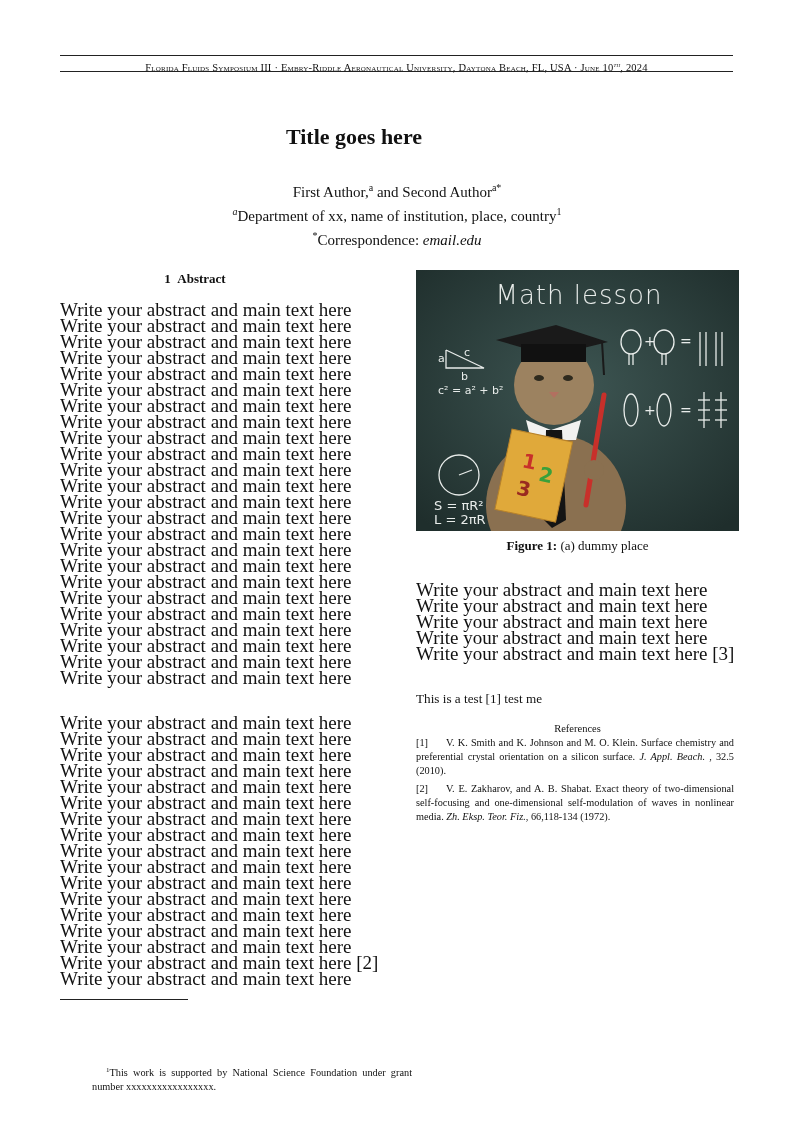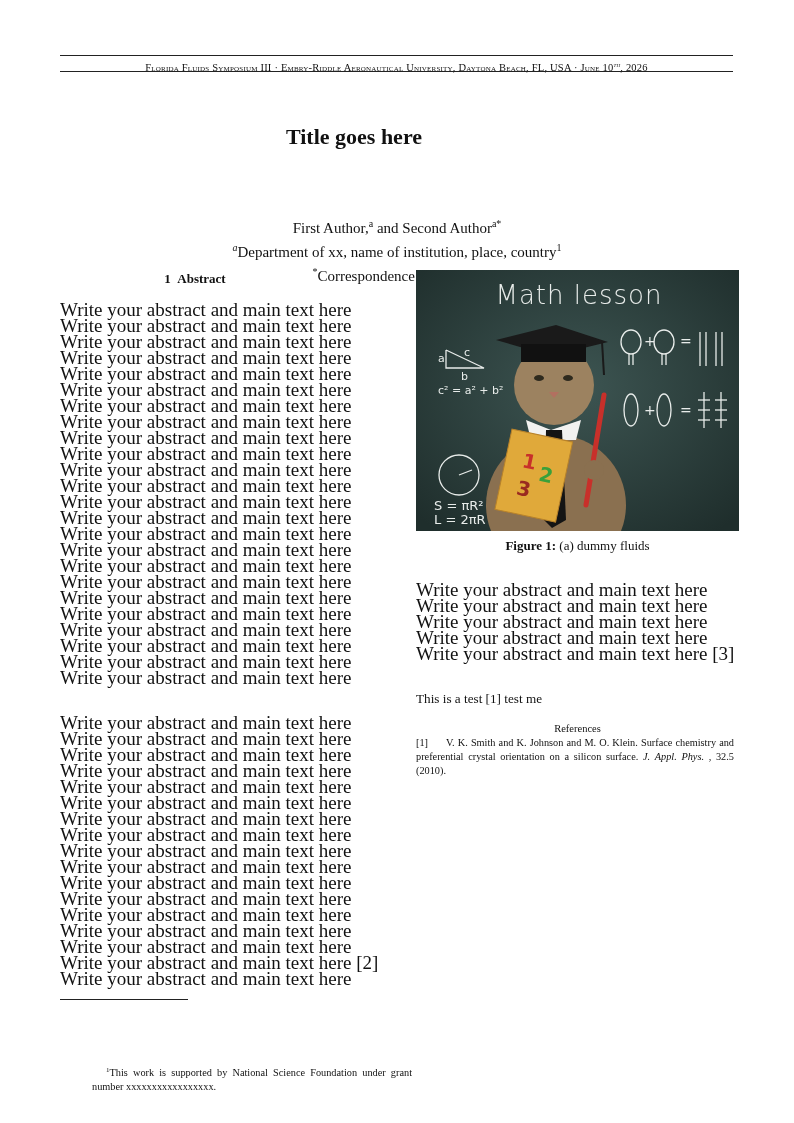--- a/index.html
+++ b/index.html
@@ -4,21 +4,21 @@
 <style>
   html, body { margin: 0; padding: 0; background: #ffffff; }
   body { width: 794px; height: 1123px; position: relative; overflow: hidden;
          font-family: "Liberation Serif", "DejaVu Serif", serif; color: #111; }
   .header-rule-top { position: absolute; left: 60px; top: 55px; width: 673px; height: 1px; background: #222; }
   .header-rule-bot { position: absolute; left: 60px; top: 71px; width: 673px; height: 1px; background: #222; }
   .running-head { position: absolute; left: 60px; top: 57px; width: 673px; text-align: center;
                   font-size: 10.5px; letter-spacing: 0.2px; font-variant: small-caps; line-height: 14px; white-space: nowrap; }
   .running-head sup { font-size: 7px; font-style: italic; }
   .title { position: absolute; left: 0; top: 124px; width: 708px; text-align: center; font-weight: bold; font-size: 22px; }
-  .authors { position: absolute; left: 0; top: 178px; width: 794px; text-align: center; font-size: 15px; line-height: 19px; margin-top: 36px; }
+  .authors { position: absolute; left: 0; top: 178px; width: 794px; text-align: center; font-size: 15px; line-height: 19px; }
   .authors sup { font-size: 10px; }
   .authors .ital { font-style: italic; }
   .sec-wrap { position: absolute; left: 60px; top: 271px; width: 270px; text-align: center; font-weight: bold; font-size: 13px; }
   .body-lines { position: absolute; font-size: 19px; line-height: 16px; white-space: nowrap; }
   .fn-rule { position: absolute; left: 60px; top: 999px; width: 128px; height: 1px; background: #222; }
   .footnote { position: absolute; left: 60px; top: 1063px; width: 320px; font-size: 10.3px; line-height: 14px; text-align: justify; margin-left: 32px; }
   .footnote .fn-first { text-indent: 14px; }
   .footnote sup { font-size: 7px; }
   .figure { position: absolute; left: 416px; top: 270px; width: 387px; height: 261px; }
   .fig-caption { position: absolute; left: 416px; top: 538px; width: 323px; text-align: center; font-size: 13px; }
@@ -28,21 +28,21 @@
   .refs { position: absolute; left: 416px; top: 736px; width: 318px; font-size: 10.3px; line-height: 14px; }
   .ref { text-align: justify; margin-bottom: 4px; }
   .ref .num { display: inline-block; width: 30px; }
   .ref i { font-style: italic; }
 </style>
 </head>
 <body>
 
 <div class="header-rule-top"></div>
 <div class="running-head">
-  <span>Florida Fluids Symposium III</span><span> · </span><span>Embry-Riddle Aeronautical University, Daytona Beach, FL, USA</span><span> · </span><span><span>June 10</span><sup>th</sup><span>, 2026</span></span>
+  <span>Florida Fluids Symposium III</span><span> · </span><span>Embry-Riddle Aeronautical University, Daytona Beach, FL, USA</span><span> · </span><span><span>June 10</span><sup>th</sup><span>, 2024</span></span>
 </div>
 <div class="header-rule-bot"></div>
 
 <div class="title">Title goes here</div>
 
 <div class="authors">
   <div>
     <span>First Author,</span><sup>a</sup><span> and Second Author</span><sup>a*</sup>
   </div>
   <div>
@@ -177,27 +177,28 @@
       <rect x="88" y="165" width="62" height="82" fill="#e0a93a" stroke="#b8822a"></rect>
       <text x="105" y="200" font-family="DejaVu Sans, sans-serif" font-size="20" font-weight="bold" fill="#c8302a">1</text>
       <text x="124" y="210" font-family="DejaVu Sans, sans-serif" font-size="20" font-weight="bold" fill="#3aa03a">2</text>
       <text x="105" y="228" font-family="DejaVu Sans, sans-serif" font-size="20" font-weight="bold" fill="#9a2a20">3</text>
     </g>
 
     <line x1="188" y1="125" x2="170" y2="235" stroke="#c8302a" stroke-width="5" stroke-linecap="round"></line>
     <ellipse cx="178" cy="200" rx="10" ry="10" fill="#8a7050"></ellipse>
   </svg>
 </div>
-<div class="fig-caption"><b>Figure 1:</b><span> (a) dummy fluids</span></div>
+<div class="fig-caption"><b>Figure 1:</b><span> (a) dummy place</span></div>
 
 <div class="body-lines" id="right-block1" style="left:416px; top:582px;">
     <div>Write your abstract and main text here</div>
     <div>Write your abstract and main text here</div>
     <div>Write your abstract and main text here</div>
     <div>Write your abstract and main text here</div>
     <div>Write your abstract and main text here [3]</div>
   </div>
 <div class="test-line">This is a test [1] test me</div>
 
 <div class="refs-title">References</div>
 <div class="refs" id="refs">
-    <div class="ref"><span class="num">[1]</span><span>V. K. Smith and K. Johnson and M. O. Klein. Surface chemistry and preferential crystal orientation on a silicon surface. </span><i>J. Appl. Phys.</i><span> , 32.5 (2010).</span></div>
+    <div class="ref"><span class="num">[1]</span><span>V. K. Smith and K. Johnson and M. O. Klein. Surface chemistry and preferential crystal orientation on a silicon surface. </span><i>J. Appl. Beach.</i><span> , 32.5 (2010).</span></div>
+    <div class="ref"><span class="num">[2]</span><span>V. E. Zakharov, and A. B. Shabat. Exact theory of two-dimensional self-focusing and one-dimensional self-modulation of waves in nonlinear media. </span><i>Zh. Eksp. Teor. Fiz.</i><span>, 66,118-134 (1972).</span></div>
   </div>
 
 </body></html>

